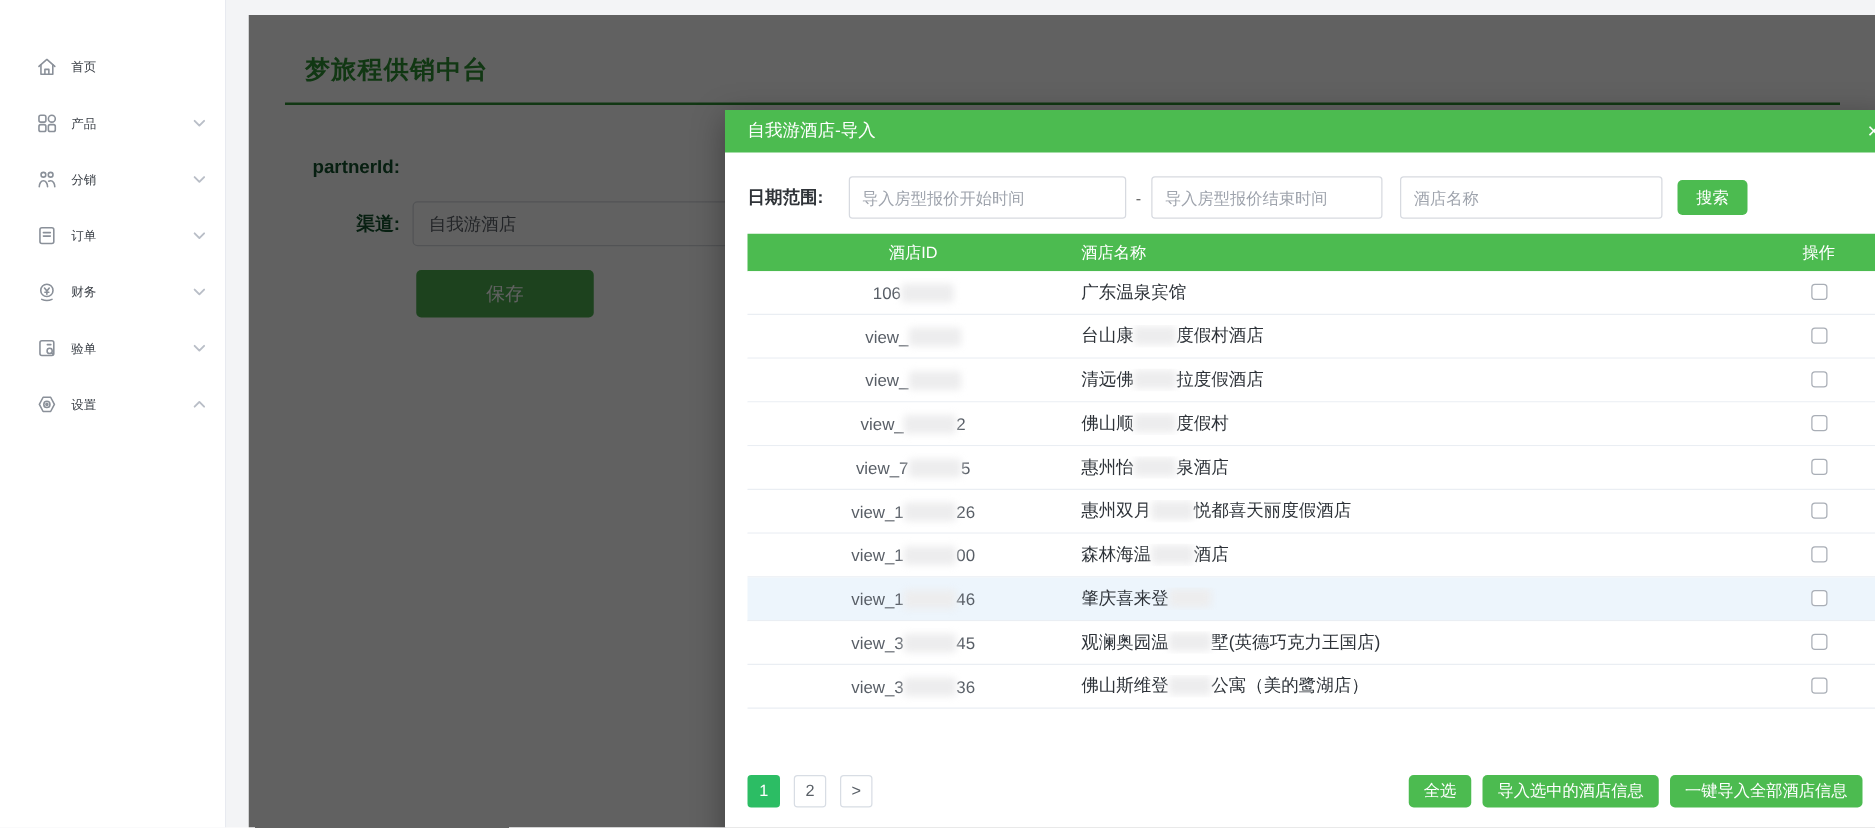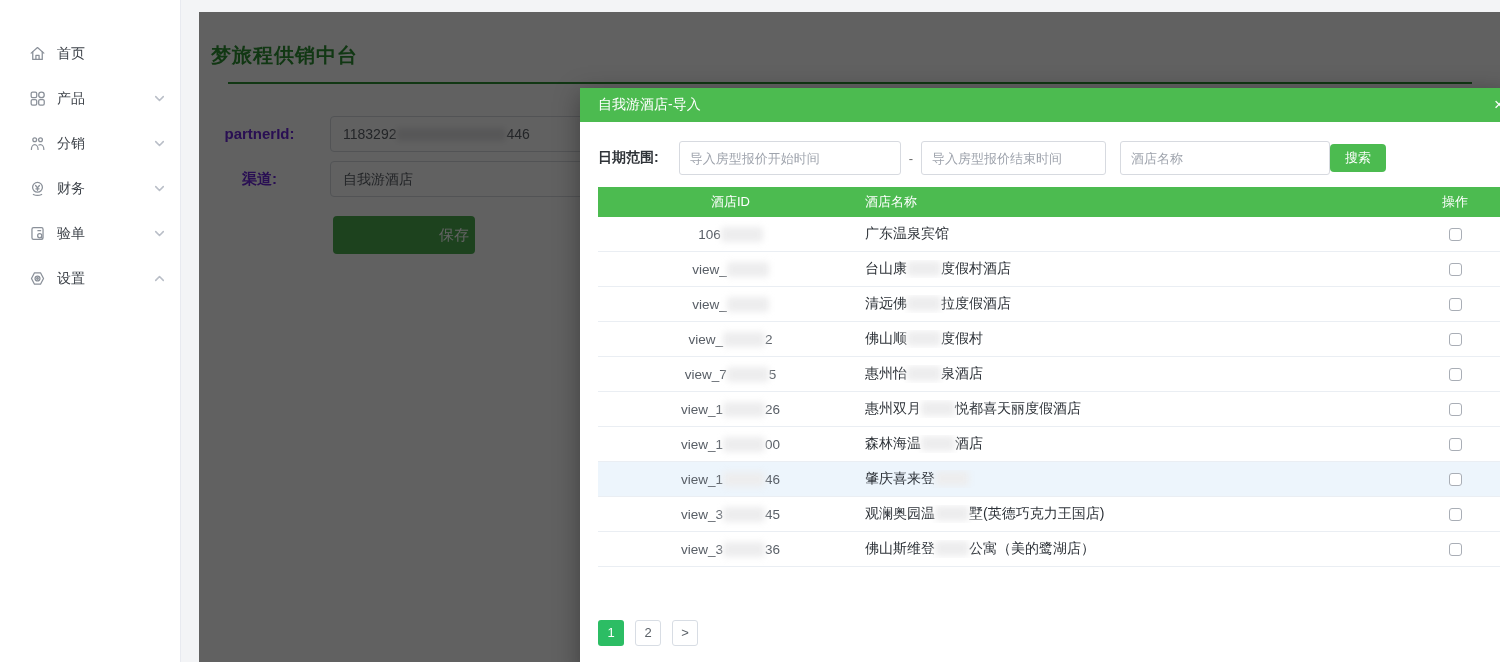--- a/index.html
+++ b/index.html
@@ -12,49 +12,49 @@
   body{
     width:1500px;height:662px;overflow:hidden;position:relative;
     background:#f3f4f6;font-family:"Liberation Sans","DejaVu Sans",sans-serif;
   }
 
   
   .sidebar{position:absolute;left:0;top:0;width:181px;height:662px;background:#fff;
     border-right:1px solid #e8eaf0;z-index:20;}
   .menu{padding-top:31px;}
   .menu-item{height:45px;display:flex;align-items:center;padding:0 14px 0 28px;
-    color:#3c4148;font-size:14px;cursor:pointer;}
+    color:#3c4148;font-size:10px;cursor:pointer;}
   .menu-item .ic{width:19px;height:19px;margin-right:10px;color:#8a9099;flex:none;display:flex;}
   .menu-item .ic svg{width:19px;height:19px;}
   .menu-item .lbl{flex:1;}
   .chev{width:13px;height:13px;color:#b9bec7;flex:none;display:flex;}
   .chev svg{width:13px;height:13px;}
   .chev.up svg{transform:rotate(180deg);}
   .submenu-item{height:45px;line-height:45px;padding-left:56px;font-size:14px;
     color:#3c4148;cursor:pointer;}
   .submenu-item.active{margin:0 9px;height:44px;line-height:44px;padding-left:47px;
     background:var(--side-active-bg);color:var(--side-active-text);border-radius:8px;}
 
   
   .main-card{position:absolute;left:199px;top:12px;right:0;bottom:0;background:#fff;}
-  .card-title{position:absolute;left:12px;top:30px;font-size:20px;font-weight:bold;
+  .card-title{position:absolute;left:45px;top:30px;font-size:20px;font-weight:bold;
     color:var(--title-green);letter-spacing:1px;font-family:Liberation Serif, serif;}
   .card-divider{position:absolute;left:29px;top:70px;right:28px;height:2px;
     background:var(--title-green);}
-  .form-label{position:absolute;left:0;width:121px;text-align:center;font-weight:bold;
-    font-size:15px;color:#6d28d9;}
+  .form-label{position:absolute;left:0;width:121px;text-align:right;font-weight:bold;
+    font-size:15px;color:#14532d;}
   .lbl-partner{top:113px;}
   .lbl-channel{top:158px;}
   .fake-input{position:absolute;left:131px;width:373px;height:36px;border:1px solid #d7dae0;
     border-radius:4px;background:#fff;font-size:14px;color:#5d6269;line-height:34px;
     padding:0 12px;white-space:nowrap;overflow:hidden;}
   .inp-partner{top:104px;}
   .inp-channel{top:149px;}
   .save-btn{position:absolute;left:134px;top:204px;width:142px;height:38px;
-    background:var(--save-green);color:#fff;border:none;border-radius:4px;font-size:15px;cursor:pointer;text-align:right;}
+    background:var(--save-green);color:#fff;border:none;border-radius:4px;font-size:15px;cursor:pointer;}
   .card-overlay{position:absolute;inset:0;background:rgba(0,0,0,0.62);z-index:5;}
 
   
   .redact{display:inline-block;height:15px;border-radius:3px;background:#ededee;
     filter:blur(3px);vertical-align:-3px;}
   .redact.id-r{width:42px;}
   .redact.nm-r{width:34px;}
   .redact.pid-r{width:110px;height:13px;vertical-align:-2px;background:#e4e4e6;}
 
   
@@ -67,21 +67,21 @@
   .modal-body{position:relative;padding:18px 0 0 18px;}
   .filter-row{display:flex;align-items:center;height:32px;margin-top:2px;}
   .filter-label{font-size:14px;font-weight:bold;color:#2f3338;margin-right:20px;flex:none;}
   .f-input{height:32px;border:1px solid #d7dae0;border-radius:3px;padding:16px 10px;
     font-size:13px;color:#ec4899;background:#fff;}
   .f-input::placeholder{color:#9fa4ad;}
   .f-start{width:222px;}
   .f-end{width:185px;}
   .f-hotel{width:210px;margin-left:14px;}
   .sep{margin:0 8px;color:#666;font-size:13px;}
-  .search-btn{width:56px;height:28px;background:var(--primary);color:#fff;
+  .search-btn{margin-left:12px;width:56px;height:28px;background:var(--primary);color:#fff;
     border:none;border-radius:4px;font-size:13px;cursor:pointer;}
 
   .hotel-table{margin-top:13px;width:912px;}
   .t-header{display:flex;height:30px;background:var(--primary);color:#fff;font-size:13px;
     align-items:center;}
   .c-id{width:215px;text-align:center;padding-left:50px;}
   .c-name{width:587px;padding-left:52px;}
   .c-op{flex:1;text-align:center;}
   .t-row{display:flex;height:35px;align-items:center;border-bottom:1px solid #eaeef3;
     background:#fff;cursor:pointer;}
@@ -146,20 +146,34 @@
         <span class="lbl">分销</span>
         <span class="chev">
           <svg viewBox="0 0 12 12" stroke="currentColor" fill="none" stroke-width="1.4" stroke-linecap="round" stroke-linejoin="round">
             <path d="M2.5 4.3 6 7.8l3.5-3.5"></path>
           </svg>
         </span>
       </div>
       <div class="menu-item">
         <span class="ic">
           <svg viewBox="0 0 24 24" stroke="currentColor" fill="none" stroke-width="1.6" stroke-linecap="round" stroke-linejoin="round">
+            <rect x="5" y="4" width="14" height="16" rx="2"></rect>
+            <path d="M8.5 9h7M8.5 12.5h7"></path>
+          </svg>
+        </span>
+        <span class="lbl">订单</span>
+        <span class="chev">
+          <svg viewBox="0 0 12 12" stroke="currentColor" fill="none" stroke-width="1.4" stroke-linecap="round" stroke-linejoin="round">
+            <path d="M2.5 4.3 6 7.8l3.5-3.5"></path>
+          </svg>
+        </span>
+      </div>
+      <div class="menu-item">
+        <span class="ic">
+          <svg viewBox="0 0 24 24" stroke="currentColor" fill="none" stroke-width="1.6" stroke-linecap="round" stroke-linejoin="round">
             <circle cx="12" cy="10.5" r="6.2"></circle>
             <path d="M9.6 8.2l2.4 3 2.4-3M12 11.2v3.1M10 12.4h4"></path>
             <path d="M6.8 19.6c3.1 1.4 7.3 1.4 10.4 0"></path>
           </svg>
         </span>
         <span class="lbl">财务</span>
         <span class="chev">
           <svg viewBox="0 0 12 12" stroke="currentColor" fill="none" stroke-width="1.4" stroke-linecap="round" stroke-linejoin="round">
             <path d="M2.5 4.3 6 7.8l3.5-3.5"></path>
           </svg>
@@ -197,21 +211,20 @@
         </span>
       </div>
     </div>
 </div>
 
 <div class="main-card">
   <div class="card-title">梦旅程供销中台</div>
   <div class="card-divider"></div>
 
   <div class="form-label lbl-partner">partnerId:</div>
-  <div class="fake-input inp-partner"><span>1183292</span><span class="redact pid-r"></span><span>446</span></div>
 
   <div class="form-label lbl-channel">渠道:</div>
   <div class="fake-input inp-channel"><span>自我游酒店</span></div>
 
   <button class="save-btn">保存</button>
 
   <div class="card-overlay"></div>
 </div>
 
 <div class="modal">
@@ -289,14 +302,19 @@
         </div>
     </div>
   </div>
 
   <div class="modal-footer">
     <div class="pager" id="pagination">
         <button class="page-btn active">1</button>
         <button class="page-btn">2</button>
         <button class="page-btn">&gt;</button>
       </div>
+    <div class="actions" id="modal-actions">
+        <button class="action-btn">全选</button>
+        <button class="action-btn">导入选中的酒店信息</button>
+        <button class="action-btn">一键导入全部酒店信息</button>
+      </div>
   </div>
 </div>
 
 </body></html>

